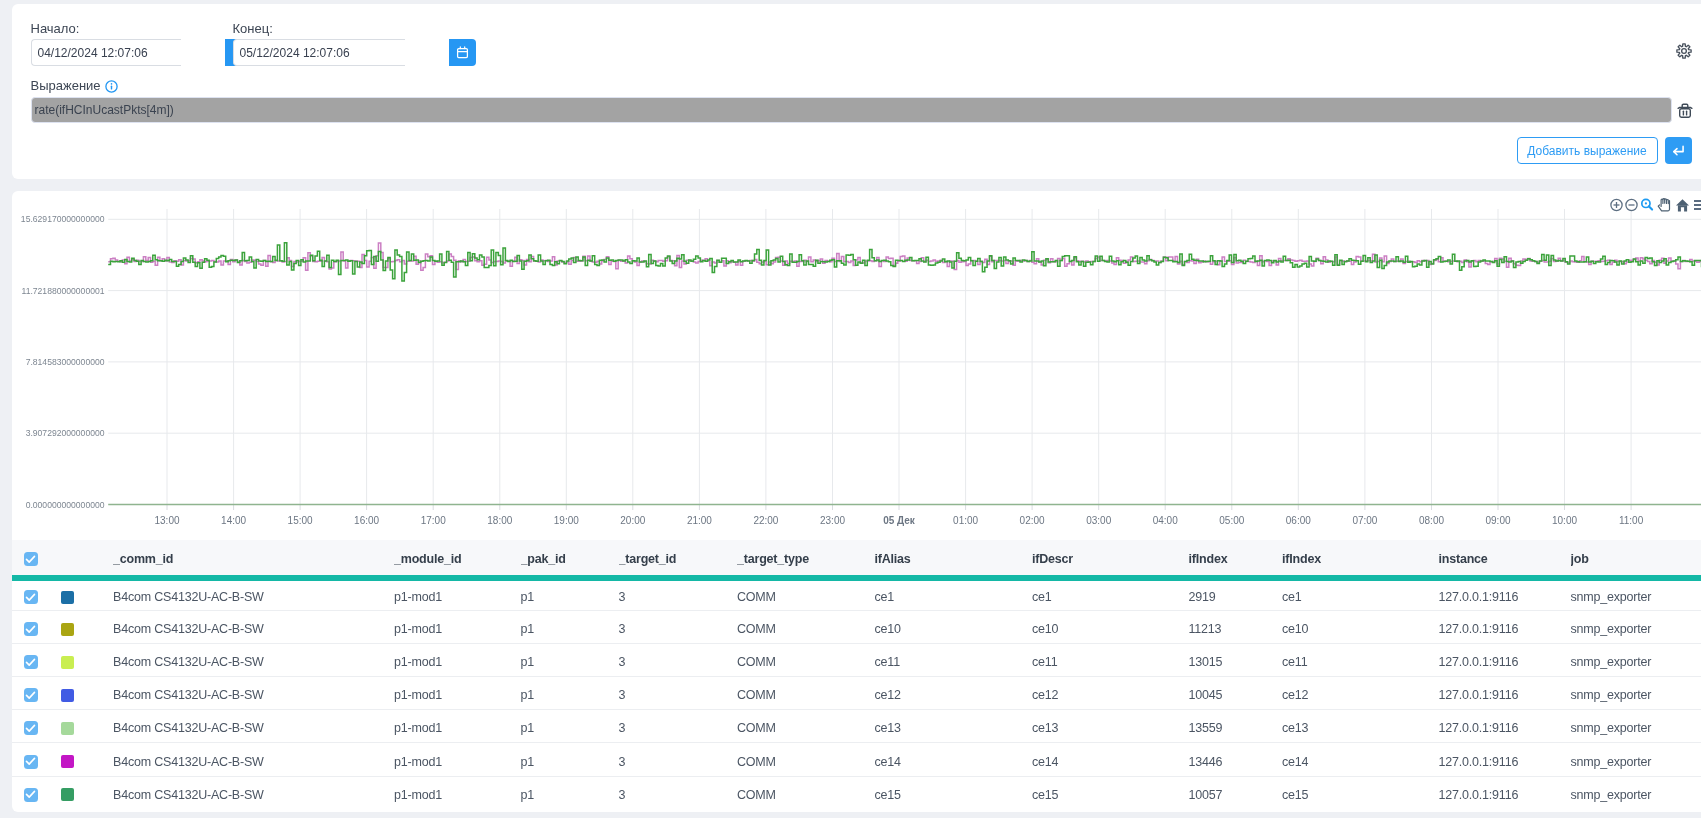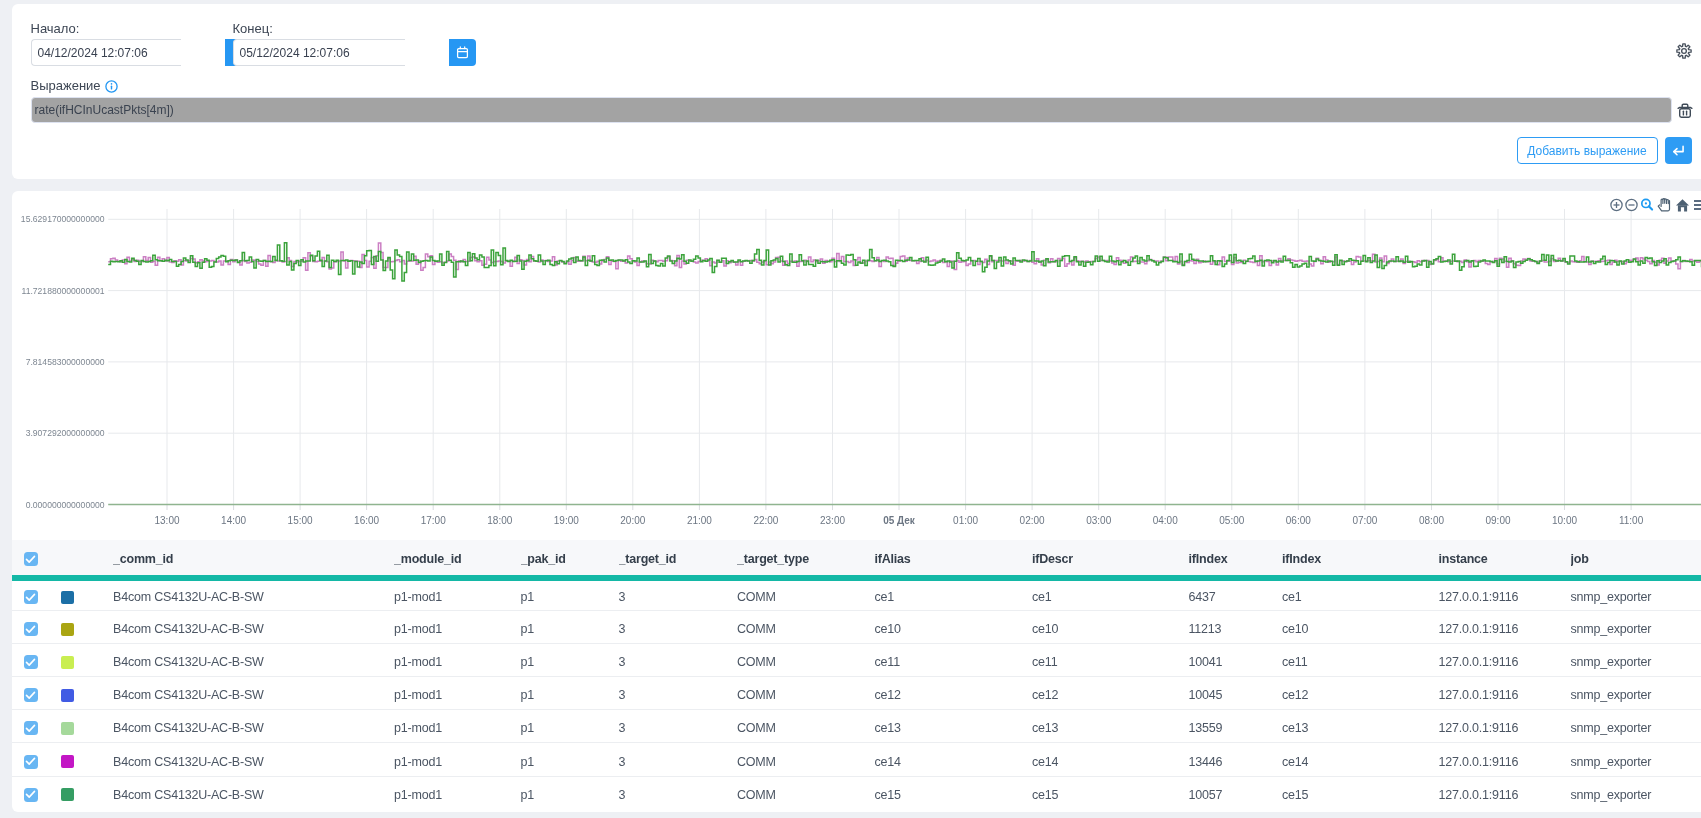--- a/index.html
+++ b/index.html
@@ -195,21 +195,21 @@
           <td>
             <div class="sw" style="background:#1c6fa6"></div>
           </td>
           <td>B4com CS4132U-AC-B-SW</td>
           <td>p1-mod1</td>
           <td>p1</td>
           <td>3</td>
           <td>COMM</td>
           <td>ce1</td>
           <td>ce1</td>
-          <td>6437</td>
+          <td>2919</td>
           <td>ce1</td>
           <td>127.0.0.1:9116</td>
           <td>snmp_exporter</td>
         </tr>
 <tr>
           <td>
             <div class="cb">
               <svg width="11" height="9" viewBox="0 0 11 9">
                 <path d="M1.5 4.4 L4.2 7.1 L9.5 1.4" stroke="#fff" stroke-width="1.6" fill="none" stroke-linecap="round" stroke-linejoin="round"></path>
               </svg>
@@ -241,21 +241,21 @@
           <td>
             <div class="sw" style="background:#c9ee51"></div>
           </td>
           <td>B4com CS4132U-AC-B-SW</td>
           <td>p1-mod1</td>
           <td>p1</td>
           <td>3</td>
           <td>COMM</td>
           <td>ce11</td>
           <td>ce11</td>
-          <td>10041</td>
+          <td>13015</td>
           <td>ce11</td>
           <td>127.0.0.1:9116</td>
           <td>snmp_exporter</td>
         </tr>
 <tr>
           <td>
             <div class="cb">
               <svg width="11" height="9" viewBox="0 0 11 9">
                 <path d="M1.5 4.4 L4.2 7.1 L9.5 1.4" stroke="#fff" stroke-width="1.6" fill="none" stroke-linecap="round" stroke-linejoin="round"></path>
               </svg>

